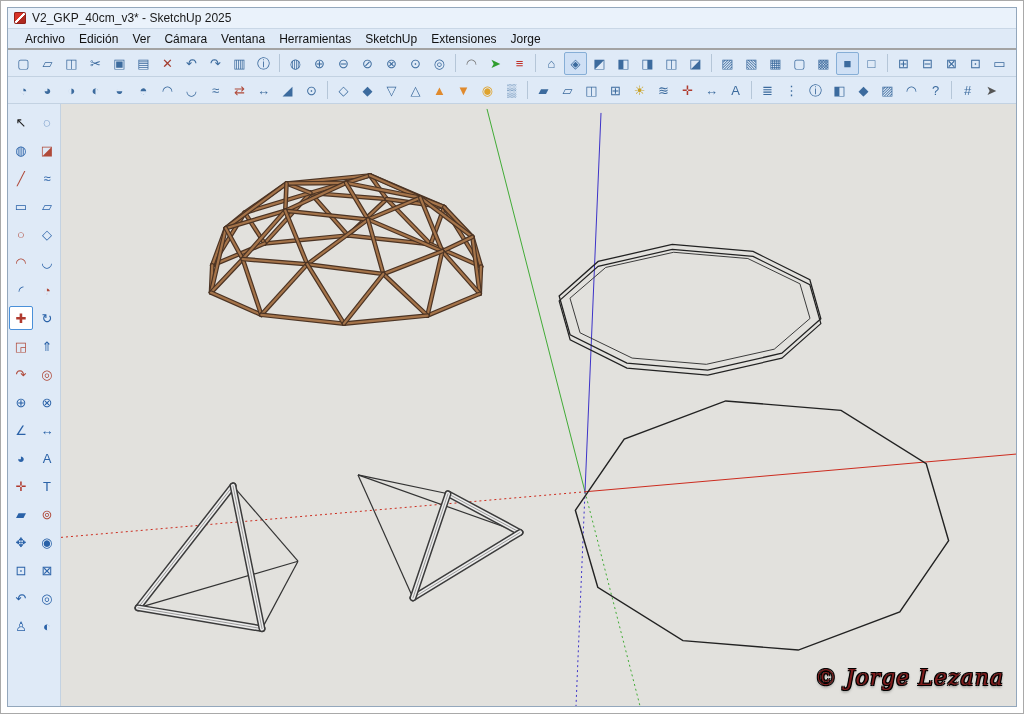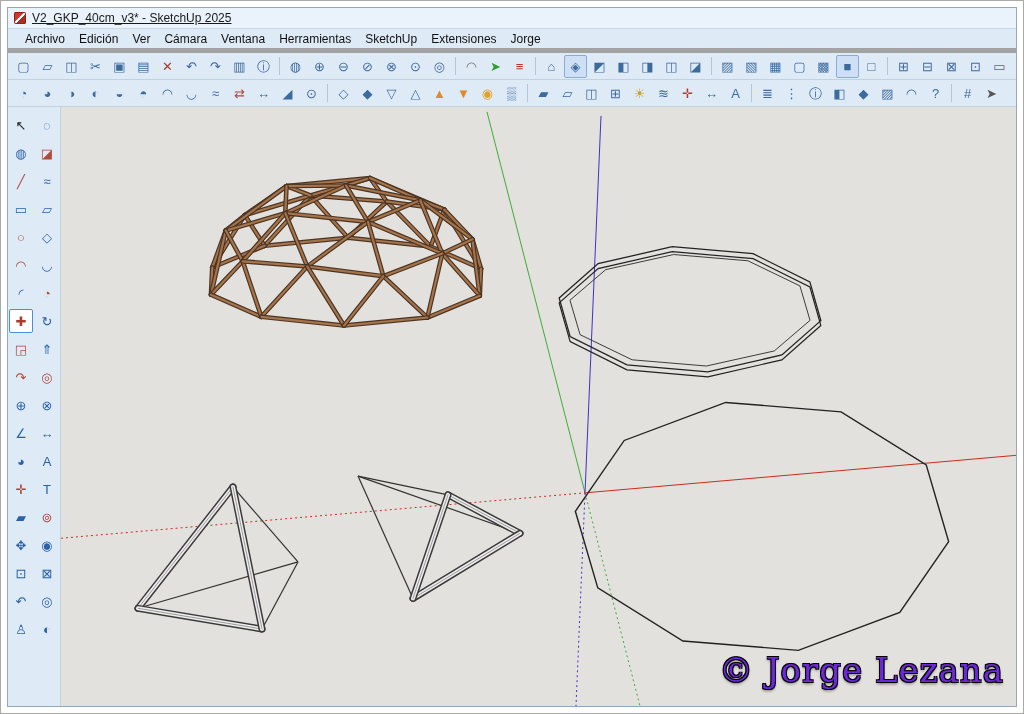--- a/index.html
+++ b/index.html
@@ -5,26 +5,26 @@
   html,body{margin:0;padding:0;}
   body{
     width:1024px;height:714px;position:relative;overflow:hidden;
     background:#ffffff;font-family:"Liberation Sans",sans-serif;
   }
   .shot-border{position:absolute;inset:0;border:1px solid #a9a9a9;pointer-events:none;z-index:50;}
   .frame{position:absolute;inset:7px;display:flex;flex-direction:column;
     border:1px solid #93a7bc;background:#dfeaf7;box-sizing:border-box;}
   
   .titlebar{height:20px;background:#eaf2fb;border-bottom:1px solid #c9d7e6;
-    display:flex;align-items:center;gap:6px;padding:0 6px;font-size:12px;color:#1a1a1a;flex:0 0 auto;text-decoration:underline;}
+    display:flex;align-items:center;gap:6px;padding:0 6px;font-size:12px;color:#1a1a1a;flex:0 0 auto;}
   .logo{width:12px;height:12px;border-radius:2px;
     background:linear-gradient(135deg,#d8352a 44%,#ffffff 44%,#ffffff 58%,#b02a20 58%);
     box-shadow:0 0 0 1px #8f2119 inset;flex:0 0 auto;}
   
-  .menubar{height:19px;background:#dfeaf7;border-bottom:5px solid #a3a3a3;
+  .menubar{height:19px;background:#dfeaf7;border-bottom:2px solid #a3a3a3;
     display:flex;align-items:center;padding:0 10px;font-size:12px;color:#111;flex:0 0 auto;}
   .menu-item{padding:1px 7px;border-radius:2px;}
   
   .toolbar{height:26px;background:#dfeaf7;border-bottom:1px solid #c3d2e2;
     display:flex;align-items:center;padding:0 4px;flex:0 0 auto;white-space:nowrap;overflow:hidden;}
   .tb-group{display:flex;align-items:center;gap:1px;}
   .tb-sep{width:1px;height:18px;background:#b5c6d8;margin:0 4px;flex:0 0 auto;}
   .tb-btn{width:21px;height:21px;display:flex;align-items:center;justify-content:center;
     font-size:13px;line-height:21px;color:#3c6b9e;border:1px solid transparent;border-radius:2px;flex:0 0 auto;}
   .tb-btn.pressed{background:#cfe0f5;border-color:#86aed6;}
@@ -32,21 +32,21 @@
   .main{flex:1 1 auto;display:flex;min-height:0;}
   .sidebar{width:52px;flex:0 0 auto;background:#dfeaf7;border-right:1px solid #c3d2e2;
     display:grid;grid-template-columns:repeat(2,1fr);align-content:start;gap:4px 0;padding-top:6px;}
   .sb-btn{width:22px;height:22px;margin:0 auto;display:flex;align-items:center;justify-content:center;
     font-size:13px;border:1px solid transparent;border-radius:2px;}
   .sb-btn.selected{background:#ffffff;border-color:#4a90d9;}
   .canvas{flex:1 1 auto;position:relative;background:#e2e1dd;min-width:0;}
   .canvas svg{position:absolute;inset:0;width:100%;height:100%;}
   .watermark{
     position:absolute;right:12px;bottom:16px;
-    font-family:"DejaVu Serif",serif;font-size:34px;color:#6d28d9;
+    font-family:"DejaVu Serif",serif;font-style:italic;font-size:22px;color:#7f1d1d;
     text-shadow:-1px -1px 0 #000,1px -1px 0 #000,-1px 1px 0 #000,1px 1px 0 #000,0 2px 3px rgba(0,0,0,.55);
     letter-spacing:1px;
   }
 </style>
 </head>
 <body>
 
 <div class="frame">
 
   <div class="titlebar">

